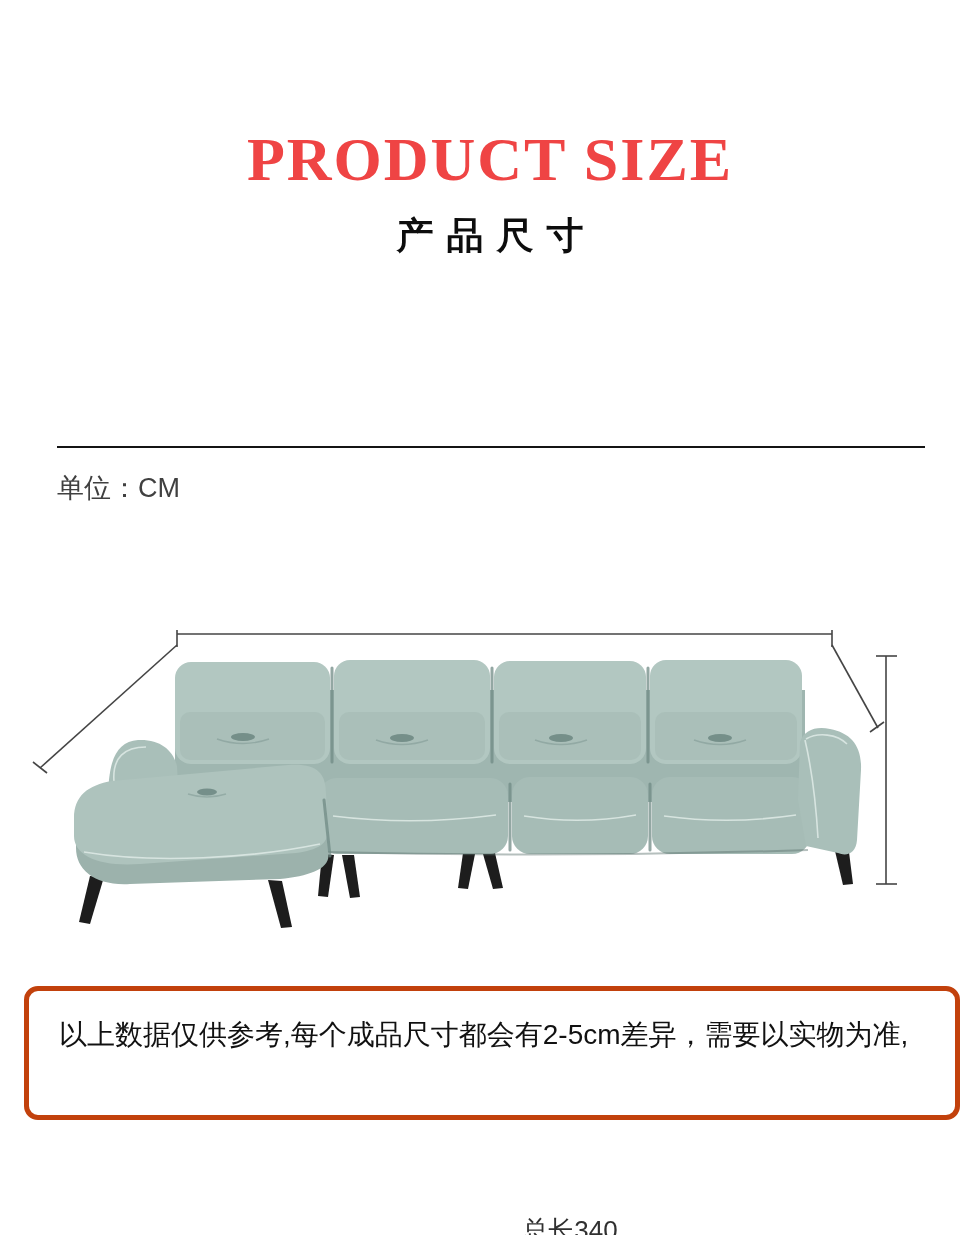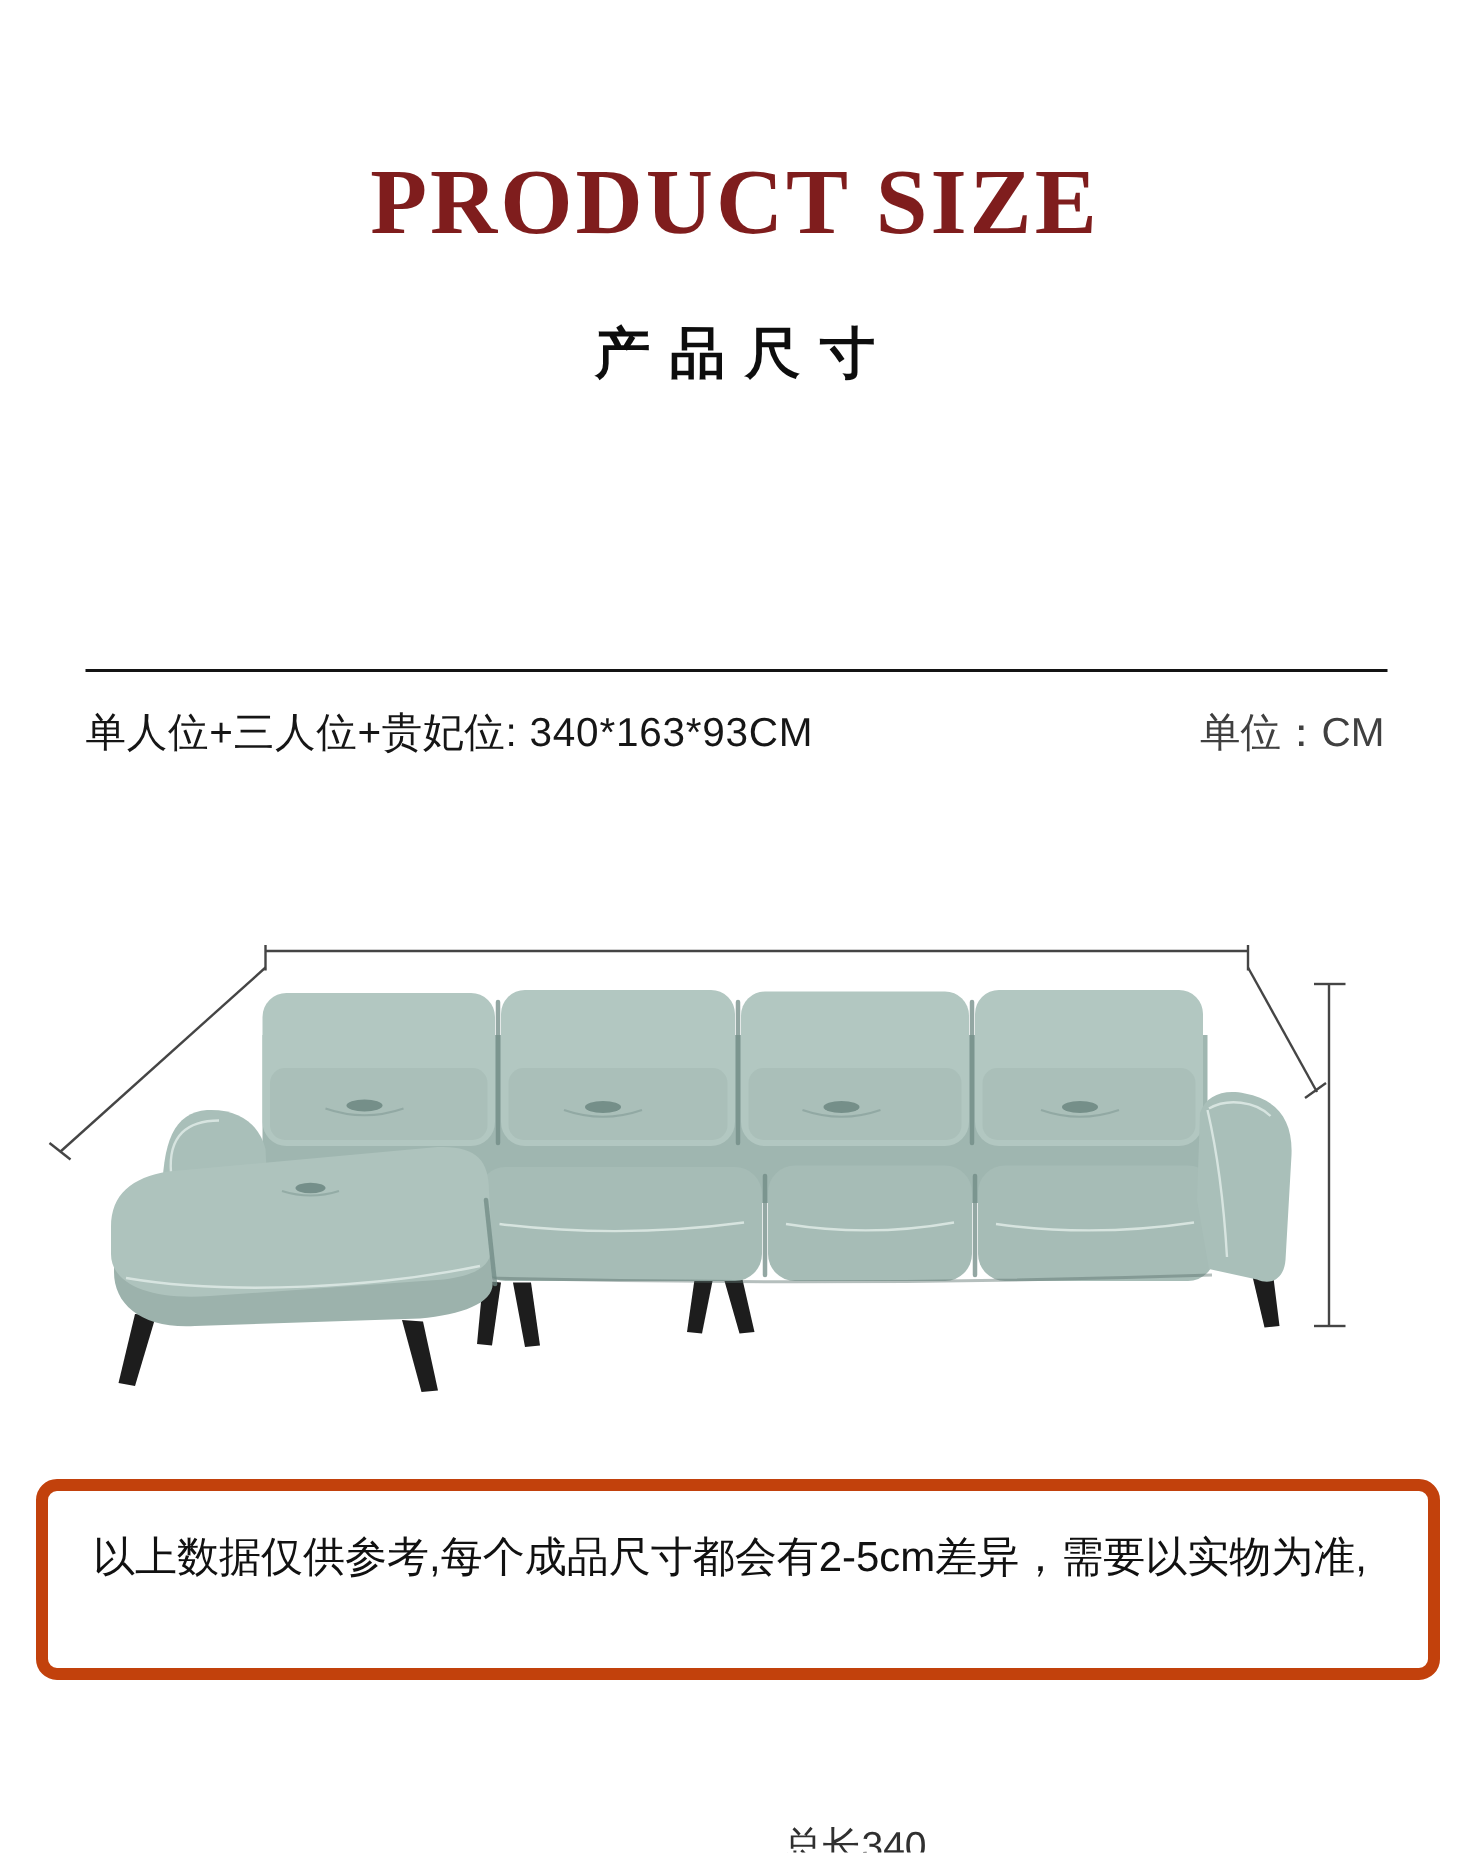--- a/index.html
+++ b/index.html
@@ -1,36 +1,36 @@
 <!DOCTYPE html>
 <html style="--text: #141414; --label: #303030; --dim-line: #454545; --leg: #1d1d1d; --sofa-light: #b2c7c1; --sofa-mid: #9fb6b0; --sofa-seat: #a6bcb6; --sofa-arm: #a9bfb9; --sofa-deep: #6f8a84; --chaise-top: #aec3bd; --chaise-front: #9cb2ac; --stitch: #d9e6e1;"><head>
 <meta charset="utf-8">
 <style>
   html,body{margin:0;padding:0;background:#fff;}
   body{width:980px;height:1235px;position:relative;font-family:"Liberation Sans",sans-serif;color:var(--text,#141414);overflow:hidden;}
 
-  .title-en{position:absolute;top:100px;left:0;width:980px;text-align:center;
-    font-family:"Liberation Serif",serif;font-weight:700;font-size:62px;letter-spacing:2px;color:#7f1d1d;}
+  .title-en{position:absolute;top:124px;left:0;width:980px;text-align:center;
+    font-family:"Liberation Serif",serif;font-weight:700;font-size:62px;letter-spacing:2px;color:#ef4444;}
   .title-zh{position:absolute;top:211px;left:0;width:980px;text-align:center;
     font-family:"Liberation Serif",serif;font-weight:700;font-size:37px;letter-spacing:13px;text-indent:13px;color:#0d0d0d;}
 
   .divider{position:absolute;left:57px;top:446px;width:868px;height:2px;background:#141414;}
 
   .spec-row{position:absolute;left:57px;top:470px;width:866px;display:flex;justify-content:space-between;align-items:baseline;}
   .spec-left{font-size:27px;letter-spacing:.5px;color:#161616;}
   .spec-right{font-size:27px;color:#404040;}
 
   .figure{position:absolute;left:0;top:600px;width:796px;height:360px;}
   .figure svg{position:absolute;left:0;top:0;}
 
   .dim-label{position:absolute;transform:translate(-50%,-50%);background:#fff;padding:0 5px;
     font-size:26px;color:var(--label,#303030);white-space:nowrap;line-height:30px;}
 
   .note-box{position:absolute;left:24px;top:986px;width:936px;height:134px;
-    border:8px solid #c2410c;border-radius:14px;box-sizing:border-box;
+    border:5px solid #c2410c;border-radius:14px;box-sizing:border-box;
     padding:24px 28px 0 30px;font-size:28px;line-height:40px;color:#111;}
 
   
   .leg{fill:var(--leg,#1d1d1d);}
   .band{fill:var(--sofa-mid,#9fb6b0);}
   .cushion{fill:var(--sofa-light,#b2c7c1);}
   .cushion-shade{fill:var(--sofa-mid,#9fb6b0);opacity:.45;}
   .arm{fill:var(--sofa-arm,#a9bfb9);}
   .seat{fill:var(--sofa-seat,#a6bcb6);}
   .chaise-front{fill:var(--chaise-front,#9cb2ac);}
@@ -44,21 +44,20 @@
 </style>
 </head>
 <body>
 
 <div class="title-en">PRODUCT SIZE</div>
 <div class="title-zh">产品尺寸</div>
 
 <div class="divider"></div>
 
 <div class="spec-row">
-  <span class="spec-left">单人位+三人位+贵妃位: 340*163*93CM</span>
   <span class="spec-right">单位：CM</span>
 </div>
 
 <div class="figure">
   <svg width="980" height="360" viewBox="0 600 980 360">
 
     <g class="dim">
       <path d="M177,634 H832"></path>
       <path d="M177,630 V647"></path>
       <path d="M832,630 V647"></path>

